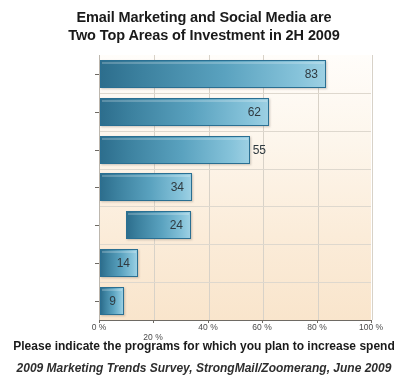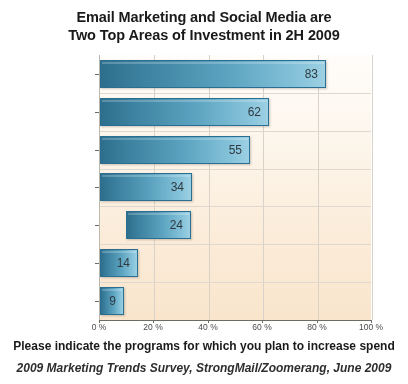--- a/index.html
+++ b/index.html
@@ -191,21 +191,21 @@
         <div class="bar-row" style="top: 43px; width: 272px;">
           <div class="bar" style="width: 169px;">
             <div class="bar-inner-hi"></div>
           </div>
           <div class="bar-value" style="left: 0px; width: 161px;">62</div>
         </div>
         <div class="bar-row" style="top: 81px; width: 272px;">
           <div class="bar" style="width: 150px;">
             <div class="bar-inner-hi"></div>
           </div>
-          <div class="bar-value" style="left: 0px; width: 142px;">55</div>
+          <div class="bar-value" style="left: 0px; width: 142px; padding-left: 24px;">55</div>
         </div>
         <div class="bar-row" style="top: 118px; width: 272px;">
           <div class="bar" style="width: 92px;">
             <div class="bar-inner-hi"></div>
           </div>
           <div class="bar-value" style="left: 0px; width: 84px;">34</div>
         </div>
         <div class="bar-row" style="top: 156px; width: 272px; margin-left: 26px;">
           <div class="bar" style="width: 65px;">
             <div class="bar-inner-hi"></div>
@@ -234,21 +234,21 @@
       <div class="cat-tick" style="left: 95px; top: 150px;"></div>
       <div class="cat-tick" style="left: 95px; top: 187px;"></div>
       <div class="cat-tick" style="left: 95px; top: 225px;"></div>
       <div class="cat-tick" style="left: 95px; top: 263px;"></div>
       <div class="cat-tick" style="left: 95px; top: 301px;"></div>
     </div>
   <div id="x-labels-layer">
       <div class="xtick-mark" style="left: 99px;"></div>
       <div class="xtick-label" style="left: 99px;">0 %</div>
       <div class="xtick-mark" style="left: 153px;"></div>
-      <div class="xtick-label" style="left: 153px;">20 %</div>
+      <div class="xtick-label" style="left: 153px; margin-top: 10px;">20 %</div>
       <div class="xtick-mark" style="left: 208px;"></div>
       <div class="xtick-label" style="left: 208px;">40 %</div>
       <div class="xtick-mark" style="left: 262px;"></div>
       <div class="xtick-label" style="left: 262px;">60 %</div>
       <div class="xtick-mark" style="left: 317px;"></div>
       <div class="xtick-label" style="left: 317px;">80 %</div>
       <div class="xtick-mark" style="left: 371px;"></div>
       <div class="xtick-label" style="left: 371px;">100 %</div>
     </div>
 

